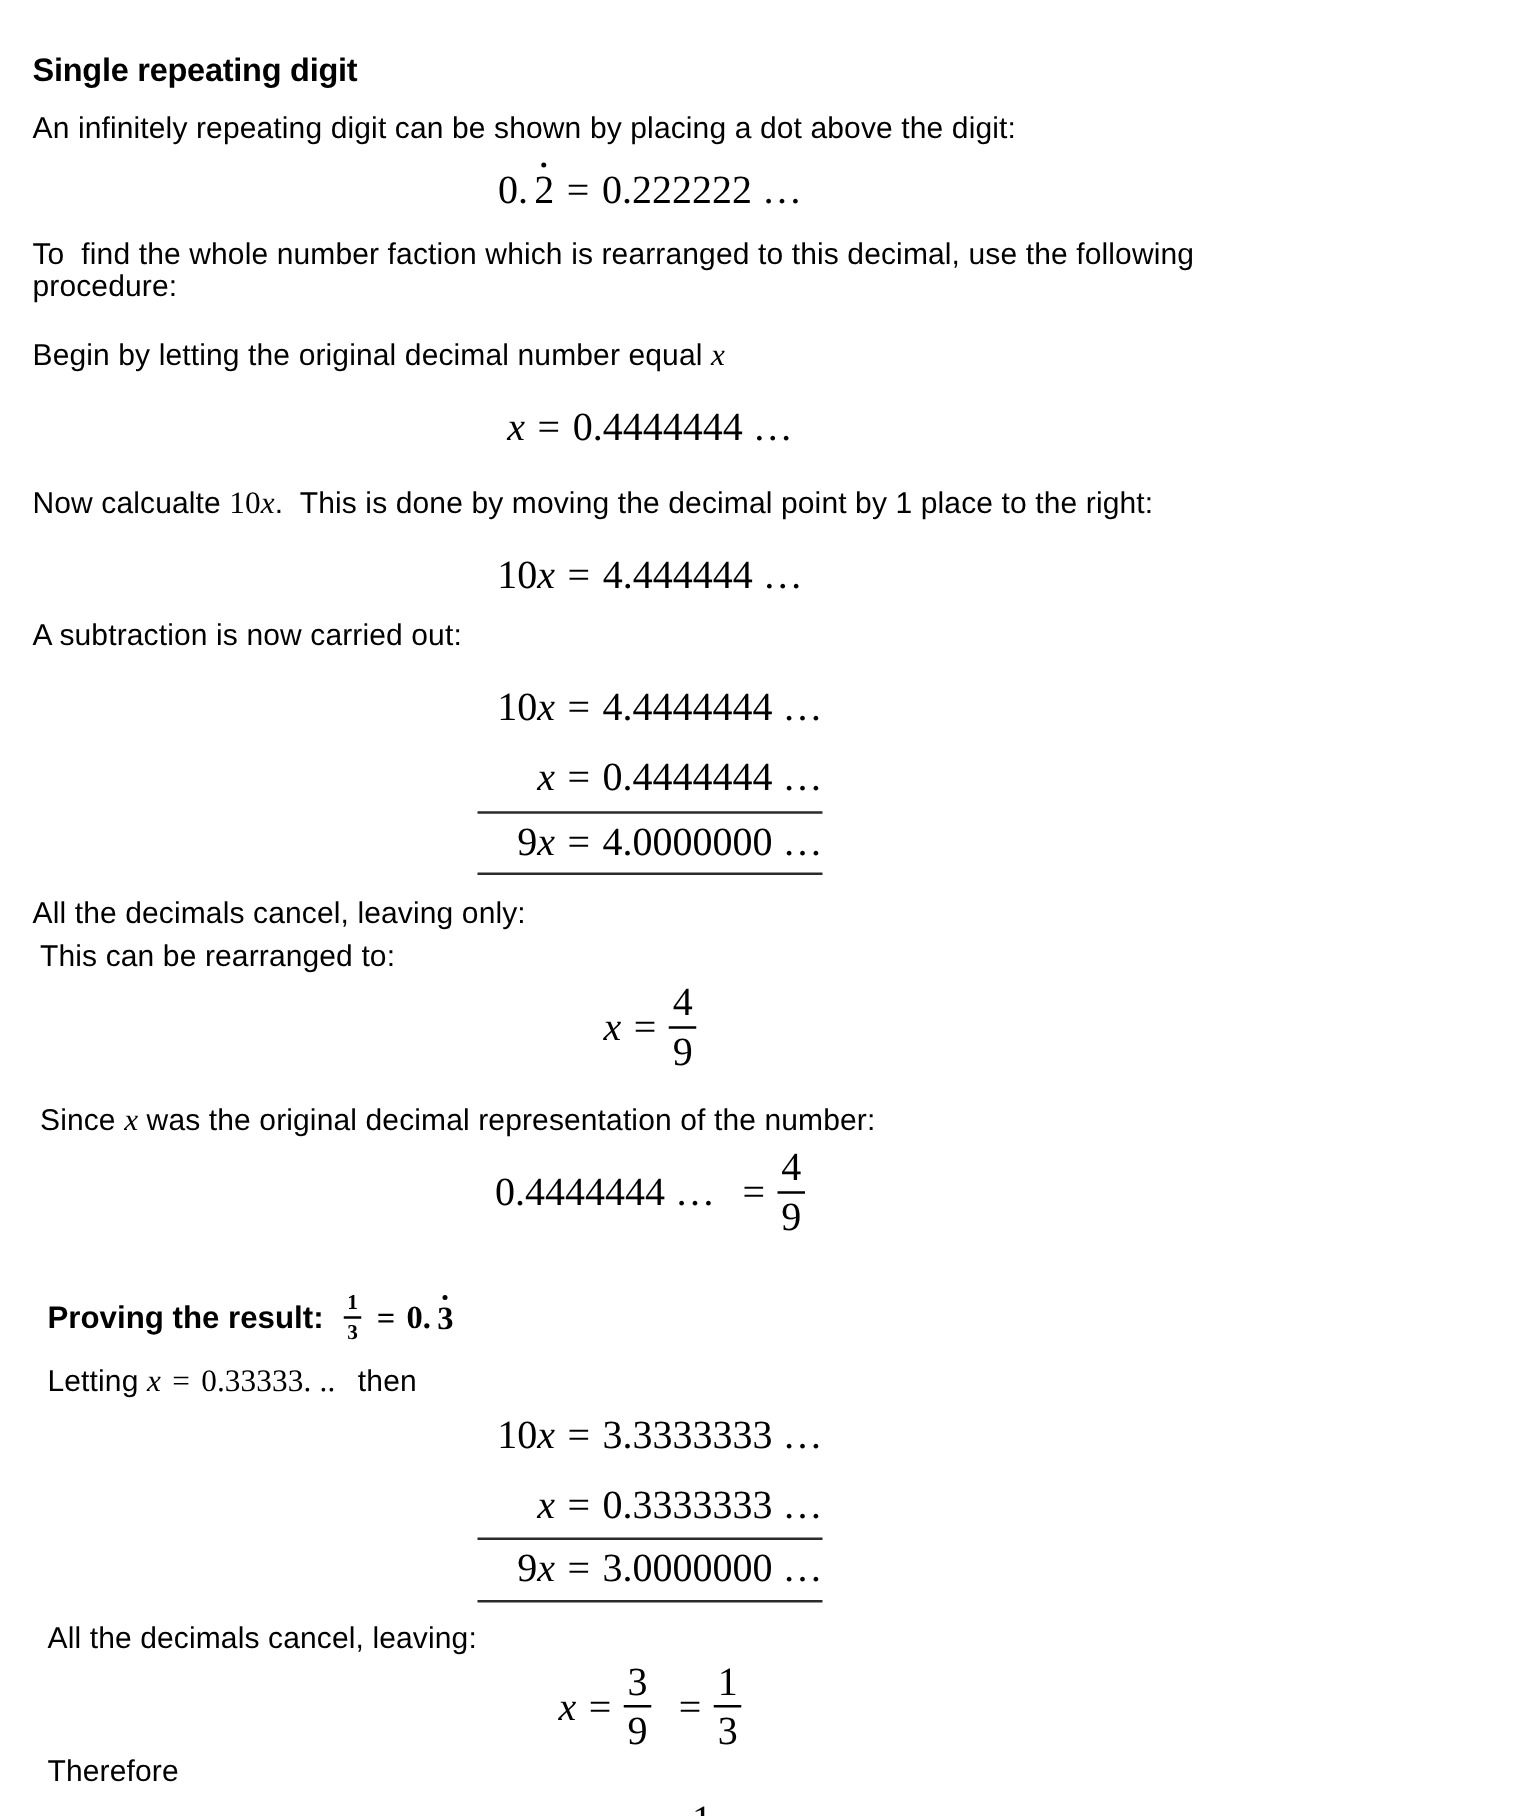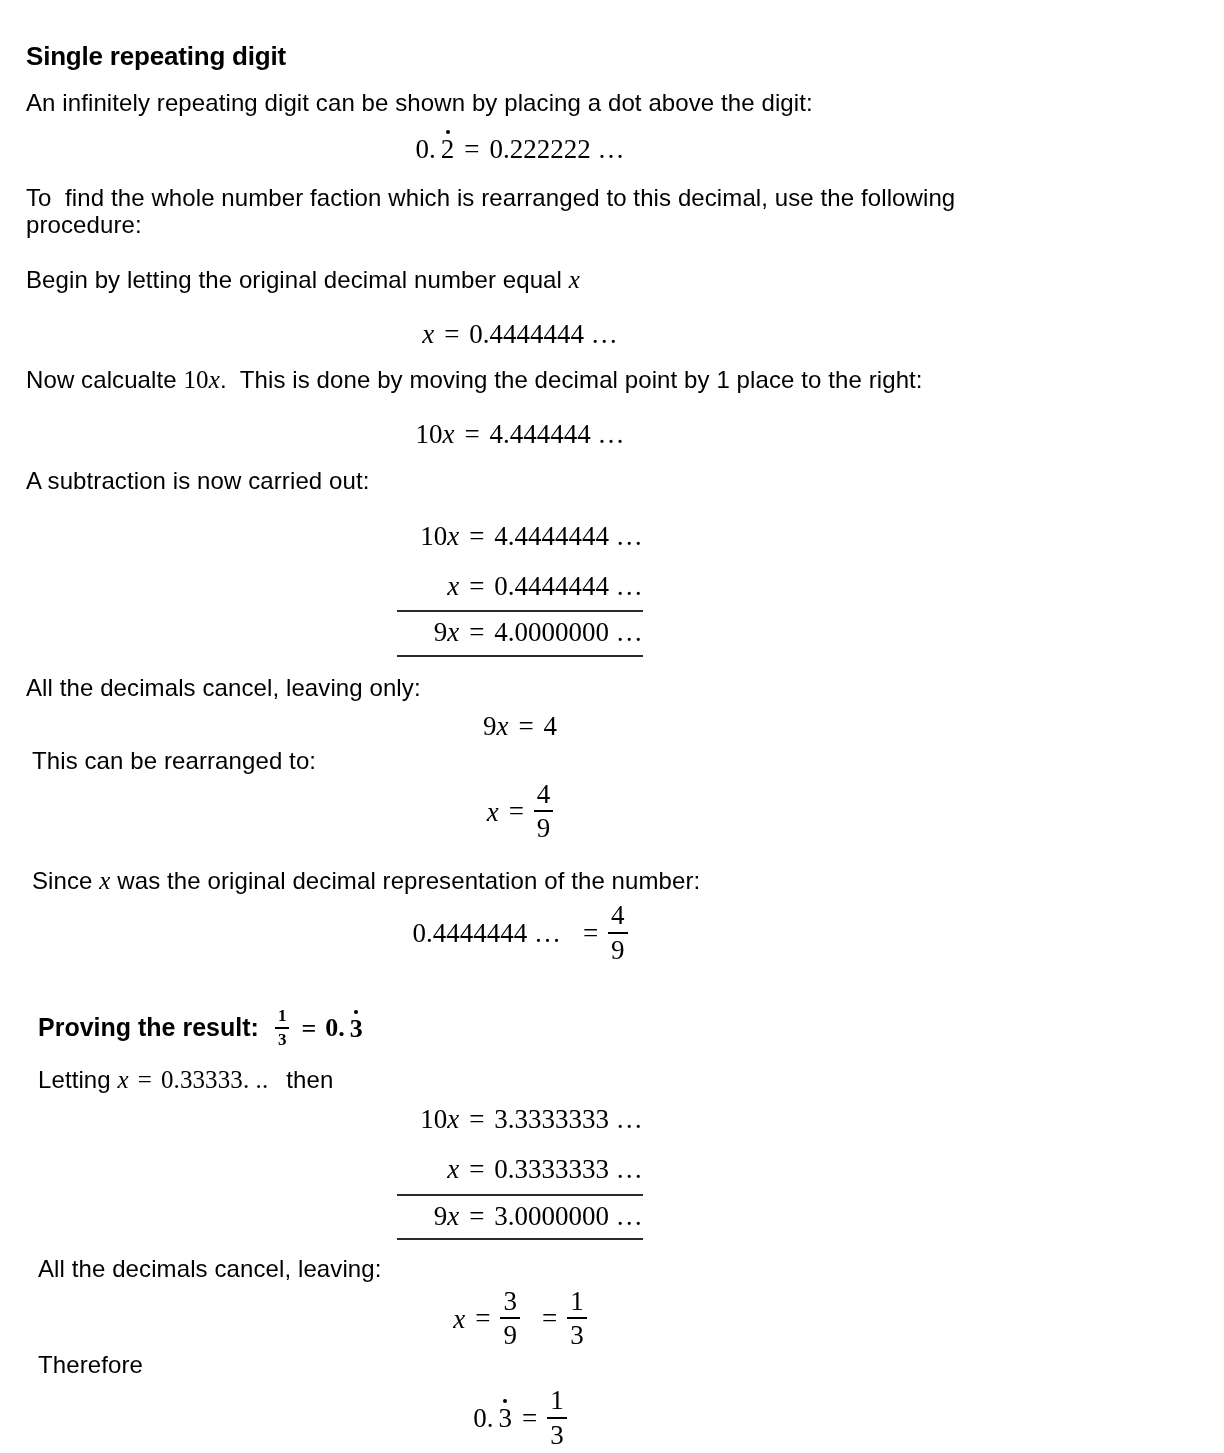--- a/index.html
+++ b/index.html
@@ -35,21 +35,21 @@
   
   .math, .mnum, .mvar, .eq {
     font-family: "Liberation Serif", serif;
   }
   .mvar { font-style: italic; }
   .body .mvar, .body .mnum { font-size: 25px; }
 
   .eq {
     text-align: center;
     padding-left: 26px;   
-    font-size: 27px;
+    font-size: 32px;
     line-height: 1.05;
   }
   .eqsign { margin: 0 10px; }
   .wide-gap { margin-left: 22px; }
 
   
   .frac {
     display: inline-flex;
     flex-direction: column;
     align-items: center;
@@ -109,21 +109,21 @@
   </div>
 
   <p class="body" style="margin-top:22px" data-bind="doc.p_find">To  find the whole number faction which is rearranged to this decimal, use the following procedure:</p>
 
   <p class="body" style="margin-top:27px"><span data-bind="doc.p_begin">Begin by letting the original decimal number equal </span><span class="mvar" data-bind="doc.p_begin_var">x</span></p>
 
   <div class="eq" style="margin-top:26px">
     <span class="mvar" data-bind="equations.x_val.var">x</span><span class="eqsign" data-bind="symbols.equals">=</span><span class="mnum" data-bind="equations.x_val.rhs">0.4444444 …</span>
   </div>
 
-  <p class="body" style="margin-top:18px"><span data-bind="doc.p_now_pre">Now calcualte </span><span class="mnum" data-bind="doc.p_now_coef">10</span><span class="mvar" data-bind="doc.p_now_var">x</span><span data-bind="doc.p_now_post">.  This is done by moving the decimal point by 1 place to the right:</span></p>
+  <p class="body" style="margin-top:30px"><span data-bind="doc.p_now_pre">Now calcualte </span><span class="mnum" data-bind="doc.p_now_coef">10</span><span class="mvar" data-bind="doc.p_now_var">x</span><span data-bind="doc.p_now_post">.  This is done by moving the decimal point by 1 place to the right:</span></p>
 
   <div class="eq" style="margin-top:26px">
     <span class="mnum" data-bind="equations.tenx_val.coef">10</span><span class="mvar" data-bind="equations.tenx_val.var">x</span><span class="eqsign" data-bind="symbols.equals">=</span><span class="mnum" data-bind="equations.tenx_val.rhs">4.444444 …</span>
   </div>
 
   <p class="body" style="margin-top:19px" data-bind="doc.p_subtraction">A subtraction is now carried out:</p>
 
   <div class="eq" style="margin-top:27px">
     <div class="subblock">
       <div class="subrow">
@@ -141,23 +141,20 @@
         <span class="sub-lhs"><span class="mnum" data-bind="equations.sub1.rows.2.coef">9</span><span class="mvar" data-bind="equations.sub1.rows.2.var">x</span></span>
         <span class="eqsign" data-bind="symbols.equals">=</span>
         <span class="sub-rhs mnum" data-bind="equations.sub1.rows.2.rhs">4.0000000 …</span>
       </div>
       <div class="rule" style="margin-top:8px"></div>
     </div>
   </div>
 
   <p class="body" style="margin-top:18px" data-bind="doc.p_cancel_only">All the decimals cancel, leaving only:</p>
 
-  <div class="eq" style="margin-top:10px">
-    <span class="mnum" data-bind="equations.ninex.coef">9</span><span class="mvar" data-bind="equations.ninex.var">x</span><span class="eqsign" data-bind="symbols.equals">=</span><span class="mnum" data-bind="equations.ninex.rhs">4</span>
-  </div>
 
   <p class="body ind1" style="margin-top:8px" data-bind="doc.p_rearranged">This can be rearranged to:</p>
 
   <div class="eq" style="margin-top:8px">
     <span class="mvar" data-bind="equations.x_frac.var">x</span><span class="eqsign" data-bind="symbols.equals">=</span><span class="frac">
         <span class="fnum" data-bind="equations.x_frac.num">4</span>
         <span class="fden" data-bind="equations.x_frac.den">9</span>
       </span>
   </div>
 

